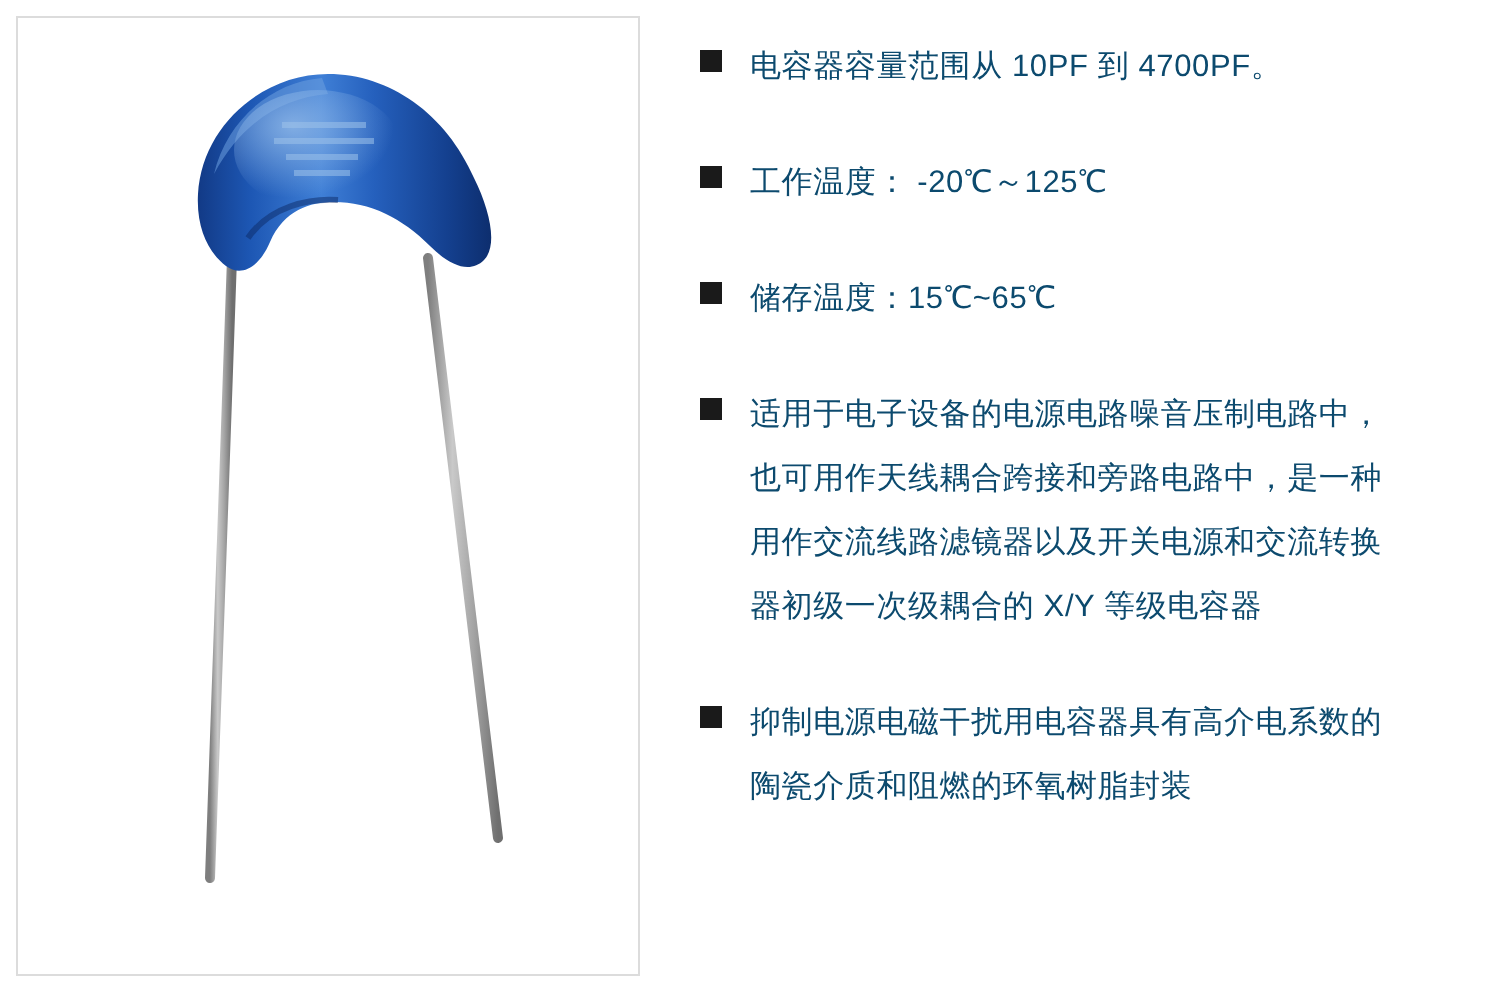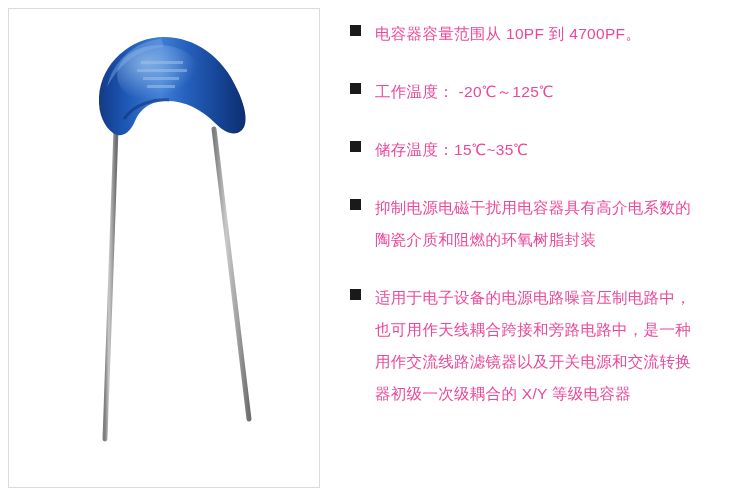--- a/index.html
+++ b/index.html
@@ -58,21 +58,21 @@
     width: 11px;
     height: 11px;
     background: #1a1a1a;
     margin-top: 7px;
     margin-right: 14px;
     flex: 0 0 auto;
   }
   .bullet-text {
     font-size: 15.5px;
     line-height: 32px;
-    color: #ec4899;
+    color: #0c4a6e;
     letter-spacing: 0.3px;
     max-width: 390px;
   }
   .bullet-text .ln {
     display: block;
     white-space: pre;
   }
 </style>
 </head>
 <body>
@@ -148,36 +148,36 @@
     <div class="bullet-row">
       <span class="bullet-marker"></span>
       <div class="bullet-text">
         <span class="ln">工作温度： -20℃～125℃</span>
       </div>
     </div>
 
     <div class="bullet-row">
       <span class="bullet-marker"></span>
       <div class="bullet-text">
-        <span class="ln">储存温度：15℃~35℃</span>
-      </div>
-    </div>
-
-    <div class="bullet-row">
-      <span class="bullet-marker"></span>
-      <div class="bullet-text">
-        <span class="ln">抑制电源电磁干扰用电容器具有高介电系数的</span>
-        <span class="ln">陶瓷介质和阻燃的环氧树脂封装</span>
+        <span class="ln">储存温度：15℃~65℃</span>
       </div>
     </div>
 
     <div class="bullet-row">
       <span class="bullet-marker"></span>
       <div class="bullet-text">
         <span class="ln">适用于电子设备的电源电路噪音压制电路中，</span>
         <span class="ln">也可用作天线耦合跨接和旁路电路中，是一种</span>
         <span class="ln">用作交流线路滤镜器以及开关电源和交流转换</span>
         <span class="ln">器初级一次级耦合的 X/Y 等级电容器</span>
       </div>
     </div>
 
+    <div class="bullet-row">
+      <span class="bullet-marker"></span>
+      <div class="bullet-text">
+        <span class="ln">抑制电源电磁干扰用电容器具有高介电系数的</span>
+        <span class="ln">陶瓷介质和阻燃的环氧树脂封装</span>
+      </div>
+    </div>
+
   </div>
 </div>
 
 </body></html>

